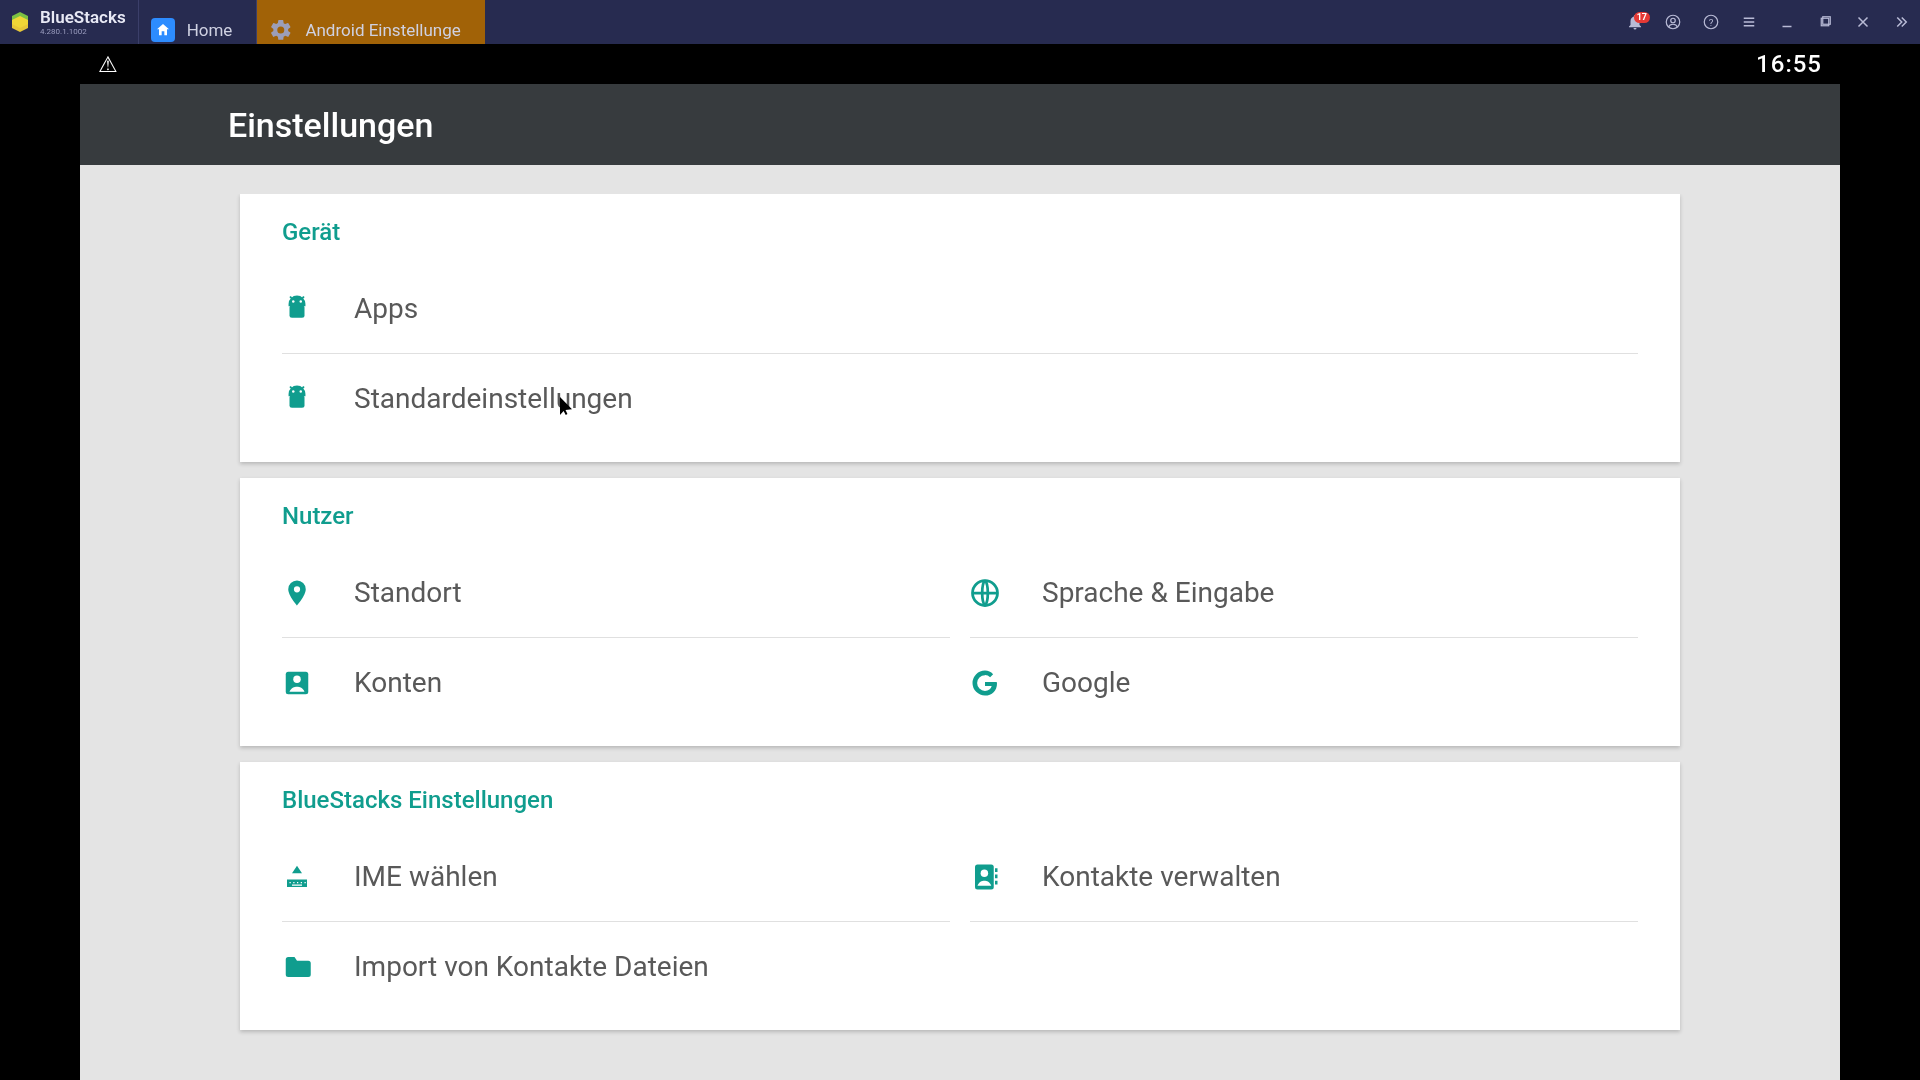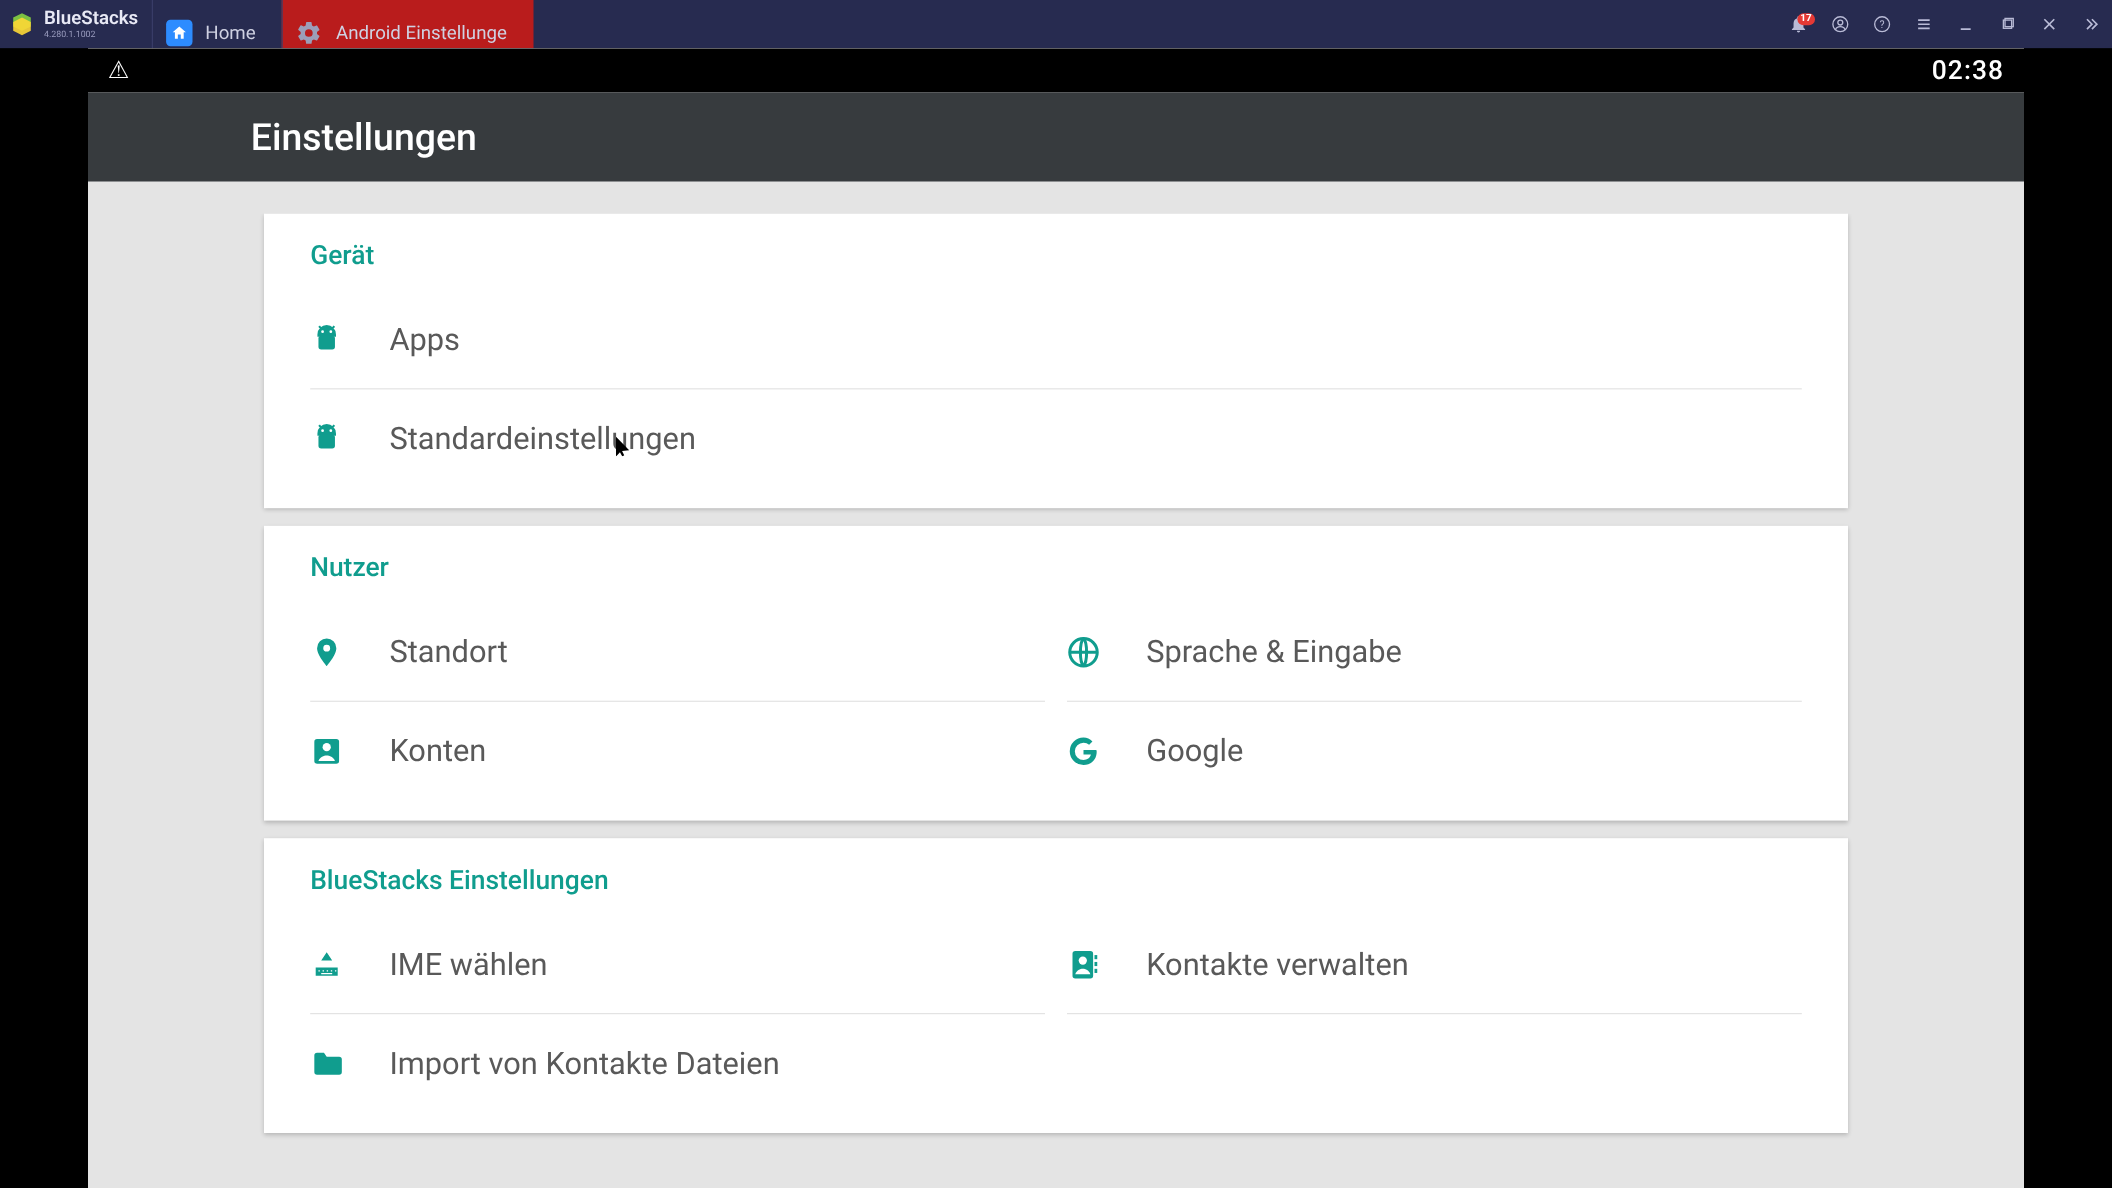--- a/index.html
+++ b/index.html
@@ -5,21 +5,21 @@
 * { margin: 0; padding: 0; box-sizing: border-box; font-family: Roboto, Arial, sans-serif; }
 body { width: 1920px; height: 1080px; background: #000; overflow: hidden; }
 
 
 .titlebar { height: 44px; background: #272b50; display: flex; align-items: center; color: #cfd1e2; font-size: 17px; justify-content: space-between; }
 .logo-box { display: flex; align-items: center; padding: 0 12px 0 8px; gap: 8px; }
 .logo-icon { width: 24px; height: 24px; }
 .logo-txt { display: flex; flex-direction: column; line-height: 1; }
 .logo-txt .ver { font-size: 8px; color: #9a9cbe; margin-top: 2px; }
 .tab { height: 44px; display: flex; align-items: center; gap: 12px; padding: 16px 24px 0 12px; border-left: 1px solid #3b3f6a; cursor: pointer; }
-.tab.active { background: #b91c1c; }
+.tab.active { background: #a16207; }
 .tab-icon { width: 24px; height: 24px; display: flex; align-items: center; justify-content: center; }
 .tab-icon.blue { background: #2d8cff; border-radius: 4px; }
 .titlebar .spacer { flex: 1; }
 .titlebar .ctrl { width: 38px; height: 32px; display: flex; align-items: center; justify-content: center; cursor: pointer; color: #b9bbd6; position: relative; }
 .titlebar .ctrl svg { width: 18px; height: 18px; }
 .badge { position: absolute; top: 6px; right: 4px; background: #e53935; color: #fff; font-size: 9px; font-weight: 700; padding: 1px 3px; border-radius: 6px; line-height: 1; }
 
 
 .android-area { position: absolute; top: 44px; left: 0; right: 0; bottom: 0; background: #000; display: flex; justify-content: center; }
 .android-inner { width: 1760px; height: 100%; background: #e4e4e4; position: relative; overflow: hidden; }
@@ -128,21 +128,21 @@
         <path fill="none" stroke="currentColor" stroke-width="2" d="M7 6l6 6-6 6M13 6l6 6-6 6"></path>
       </svg>
   </div>
 </div>
 
 <div class="android-area">
   <div class="android-inner">
 
     <div class="status-bar">
       <span class="warn">⚠</span>
-      <span class="clock">02:38</span>
+      <span class="clock">16:55</span>
     </div>
 
     <div class="app-bar">
       <h1>Einstellungen</h1>
     </div>
 
     <div class="content">
 
       <div class="card">
         <div class="card-title">Gerät</div>

